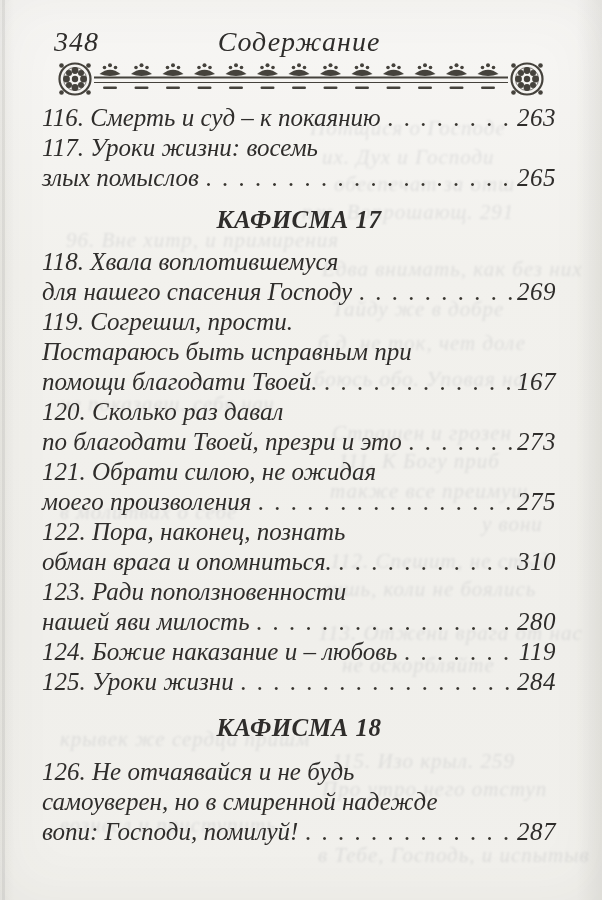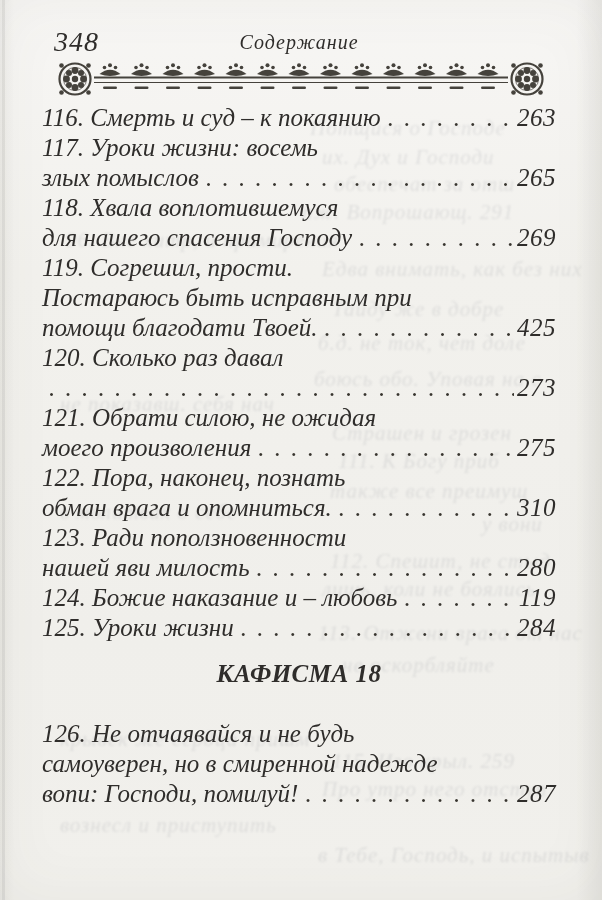--- a/index.html
+++ b/index.html
@@ -25,21 +25,21 @@
     pointer-events:none;
   }
 
   
   .header{position:absolute;top:26px;left:42px;width:514px;height:34px;}
   .folio{
     position:absolute;left:12px;top:0;
     font-size:28px;line-height:32px;letter-spacing:1px;
   }
   .title{
-    text-align:center;font-size:20px;line-height:32px;letter-spacing:1px;
+    text-align:center;font-size:28px;line-height:32px;letter-spacing:1px;
   }
 
   
   .ornament{
     position:absolute;top:59px;left:54px;width:494px;height:40px;
     color:#45423c;
   }
 
   
   .toc{
@@ -51,21 +51,21 @@
   .line .txt{white-space:nowrap;}
   .dots{
     flex:1 1 auto;overflow:hidden;white-space:nowrap;
     letter-spacing:2px;margin:0 3px 0 7px;color:#38352f;
   }
   .pg{white-space:nowrap;letter-spacing:0.5px;}
   .kafisma{
     text-align:center;font-weight:bold;letter-spacing:0.5px;
     margin:12px 0;line-height:30px;
   }
-  .kafisma.k18{margin:16px 0 30px;}
+  .kafisma.k18{margin:16px 0 14px;}
 
   
   .ghosts{position:absolute;inset:0;z-index:1;pointer-events:none;}
   .ghost{
     position:absolute;
     font-size:21px;line-height:24px;white-space:nowrap;
     color:rgba(104,107,118,0.55);
     opacity:0.26;
     filter:blur(1.2px);
     letter-spacing:1px;
@@ -168,43 +168,45 @@
 
     <div class="entry">
       <div class="line"><span class="txt">117. Уроки жизни: восемь</span></div>
       <div class="line last">
         <span class="txt">злых помыслов</span>
         <span class="dots">. . . . . . . . . . . . . . . . . . . . . . . . . . . . . . . . . . . . . . . . . . . . . . . . . . . . . . . . . . . . </span>
         <span class="pg">265</span>
       </div>
     </div>
 
+    <div class="kafisma">КАФИСМА 17</div>
 
     <div class="entry">
       <div class="line"><span class="txt">118. Хвала воплотившемуся</span></div>
       <div class="line last">
         <span class="txt">для нашего спасения Господу</span>
         <span class="dots">. . . . . . . . . . . . . . . . . . . . . . . . . . . . . . . . . . . . . . . . . . . . . . . . . . . . . . . . . . . . </span>
         <span class="pg">269</span>
       </div>
     </div>
 
     <div class="entry">
       <div class="line"><span class="txt">119. Согрешил, прости.</span></div>
       <div class="line"><span class="txt">Постараюсь быть исправным при</span></div>
       <div class="line last">
         <span class="txt">помощи благодати Твоей.</span>
         <span class="dots">. . . . . . . . . . . . . . . . . . . . . . . . . . . . . . . . . . . . . . . . . . . . . . . . . . . . . . . . . . . . </span>
-        <span class="pg">425</span>
+        <span class="pg">167</span>
       </div>
     </div>
 
     <div class="entry">
       <div class="line"><span class="txt">120. Сколько раз давал</span></div>
       <div class="line last">
+        <span class="txt">по благодати Твоей, презри и это</span>
         <span class="dots">. . . . . . . . . . . . . . . . . . . . . . . . . . . . . . . . . . . . . . . . . . . . . . . . . . . . . . . . . . . . </span>
         <span class="pg">273</span>
       </div>
     </div>
 
     <div class="entry">
       <div class="line"><span class="txt">121. Обрати силою, не ожидая</span></div>
       <div class="line last">
         <span class="txt">моего произволения</span>
         <span class="dots">. . . . . . . . . . . . . . . . . . . . . . . . . . . . . . . . . . . . . . . . . . . . . . . . . . . . . . . . . . . . </span>

